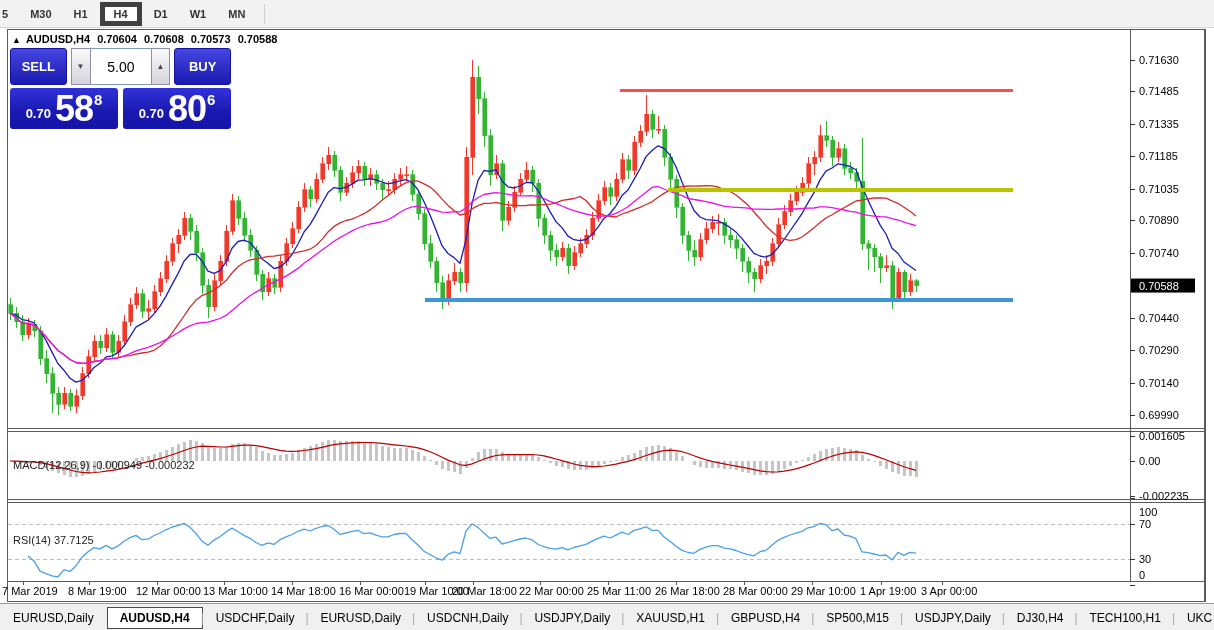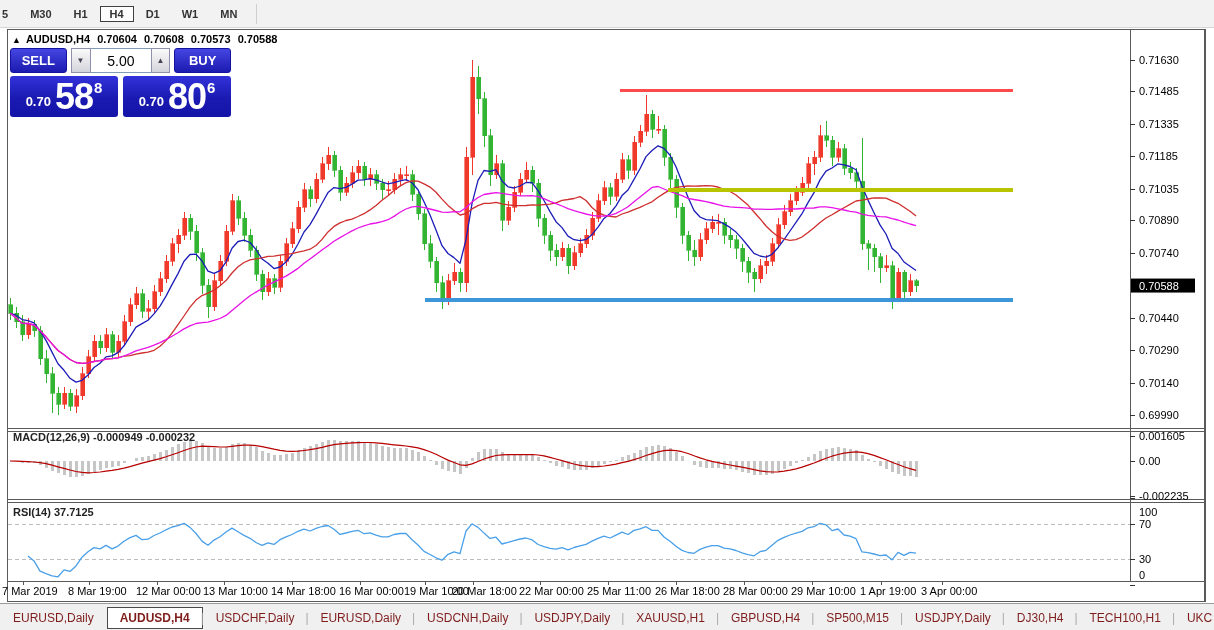--- a/index.html
+++ b/index.html
@@ -3,55 +3,55 @@
 <meta charset="utf-8">
 <style>
   html,body{margin:0;padding:0;background:#fff;}
   body{width:1214px;height:630px;position:relative;overflow:hidden;
        font-family:"Liberation Sans",sans-serif;-webkit-font-smoothing:antialiased;}
   
   .toolbar{position:absolute;left:0;top:0;width:1214px;height:27px;background:#f2f2f2;
            border-bottom:1px solid #d6d6d6;display:flex;align-items:center;}
   .tfbtn{font-size:11px;font-weight:bold;color:#333;padding:4px 10px;margin:0 1px;cursor:default;}
   .tfbtn.clip{margin-left:-8px;}
-  .tfbtn.active{background:#fdfdfd;border:1px solid #404040;padding:1px 9px;}
+  .tfbtn.active{background:#fdfdfd;border:5px solid #404040;padding:1px 9px;}
   .tb-sep{width:1px;height:20px;background:#d0d0d0;margin-left:8px;}
   
   .chartwin{position:absolute;left:7px;top:29px;width:1199px;height:573px;
             border:1px solid #5a5a5a;background:#fff;box-sizing:border-box;}
   .chart-title{position:absolute;left:12px;top:33px;font-size:11px;font-weight:bold;color:#000;z-index:6;}
   .chart-title .tri{font-size:9px;margin-right:5px;}
   .chart-title span{margin-right:4px;}
-  .pane-label{position:absolute;font-size:11px;font-weight:bold;color:#222;z-index:6;}
+  .pane-label{position:absolute;font-size:11px;font-weight:normal;color:#222;z-index:6;margin-top:28px;}
   #macd-label{left:13px;top:431px;}
   #rsi-label{left:13px;top:506px;}
   svg{position:absolute;left:0;top:0;z-index:1;}
   
   .trade-panel{position:absolute;left:10px;top:48px;width:221px;z-index:7;}
-  .tp-row1{display:flex;height:25px;}
+  .tp-row1{display:flex;height:37px;}
   .btn-trade{width:57px;background:linear-gradient(#4545e2,#1b1bb0);color:#fff;font-size:13px;
              font-weight:bold;display:flex;align-items:center;justify-content:center;
              border:1px solid #1313a0;border-radius:3px;box-sizing:border-box;}
   .spin{width:20px;background:linear-gradient(#fafafa,#d4d4dc);border:1px solid #8f8fae;color:#445;
         font-size:8px;display:flex;align-items:center;justify-content:center;box-sizing:border-box;}
   .spin.dn{margin-left:4px;}
   .vol-input{width:60px;border:1px solid #7f9db9;border-left:none;border-right:none;
              font-family:"Liberation Sans",sans-serif;font-size:14px;text-align:right;
              padding:0 16px 0 0;margin:0;box-sizing:border-box;}
   .spin.up{margin-right:4px;}
   .tp-row2{display:flex;margin-top:3px;gap:5px;}
   .quote{flex:1;height:41px;border-radius:3px;color:#fff;
          background:linear-gradient(#3232da 0%,#1a1ab2 55%,#1414a8 100%);
          display:flex;align-items:flex-end;justify-content:center;padding:1px 3px 2px;box-sizing:border-box;}
   .q-small{font-size:13px;font-weight:bold;margin:16px 4px 6px 0;}
   .q-big{font-size:36px;line-height:36px;letter-spacing:-1px;font-weight:bold;}
   .q-sup{font-size:15px;font-weight:bold;margin:0 0 19px 1px;}
   
   .tabbar{position:absolute;left:0;top:603px;width:1214px;height:27px;background:#f0f0f0;
-          border-top:1px solid #9a9a9a;display:flex;align-items:center;font-size:12px;color:#7f1d1d;}
+          border-top:1px solid #9a9a9a;display:flex;align-items:center;font-size:12px;color:#000000;}
   .tab{padding:4px 13px;white-space:nowrap;position:relative;cursor:default;}
   .tab:not(.active):not(:first-child)::before{content:"|";color:#aaa;position:absolute;left:-2px;top:4px;}
   .tab.active{background:#fff;border:1px solid #4a4a4a;font-weight:bold;padding:3px 12px;}
 </style>
 </head>
 <body>
 
 <div class="toolbar" id="toolbar">
     <div class="tfbtn clip">5</div>
     <div class="tfbtn">M30</div>

